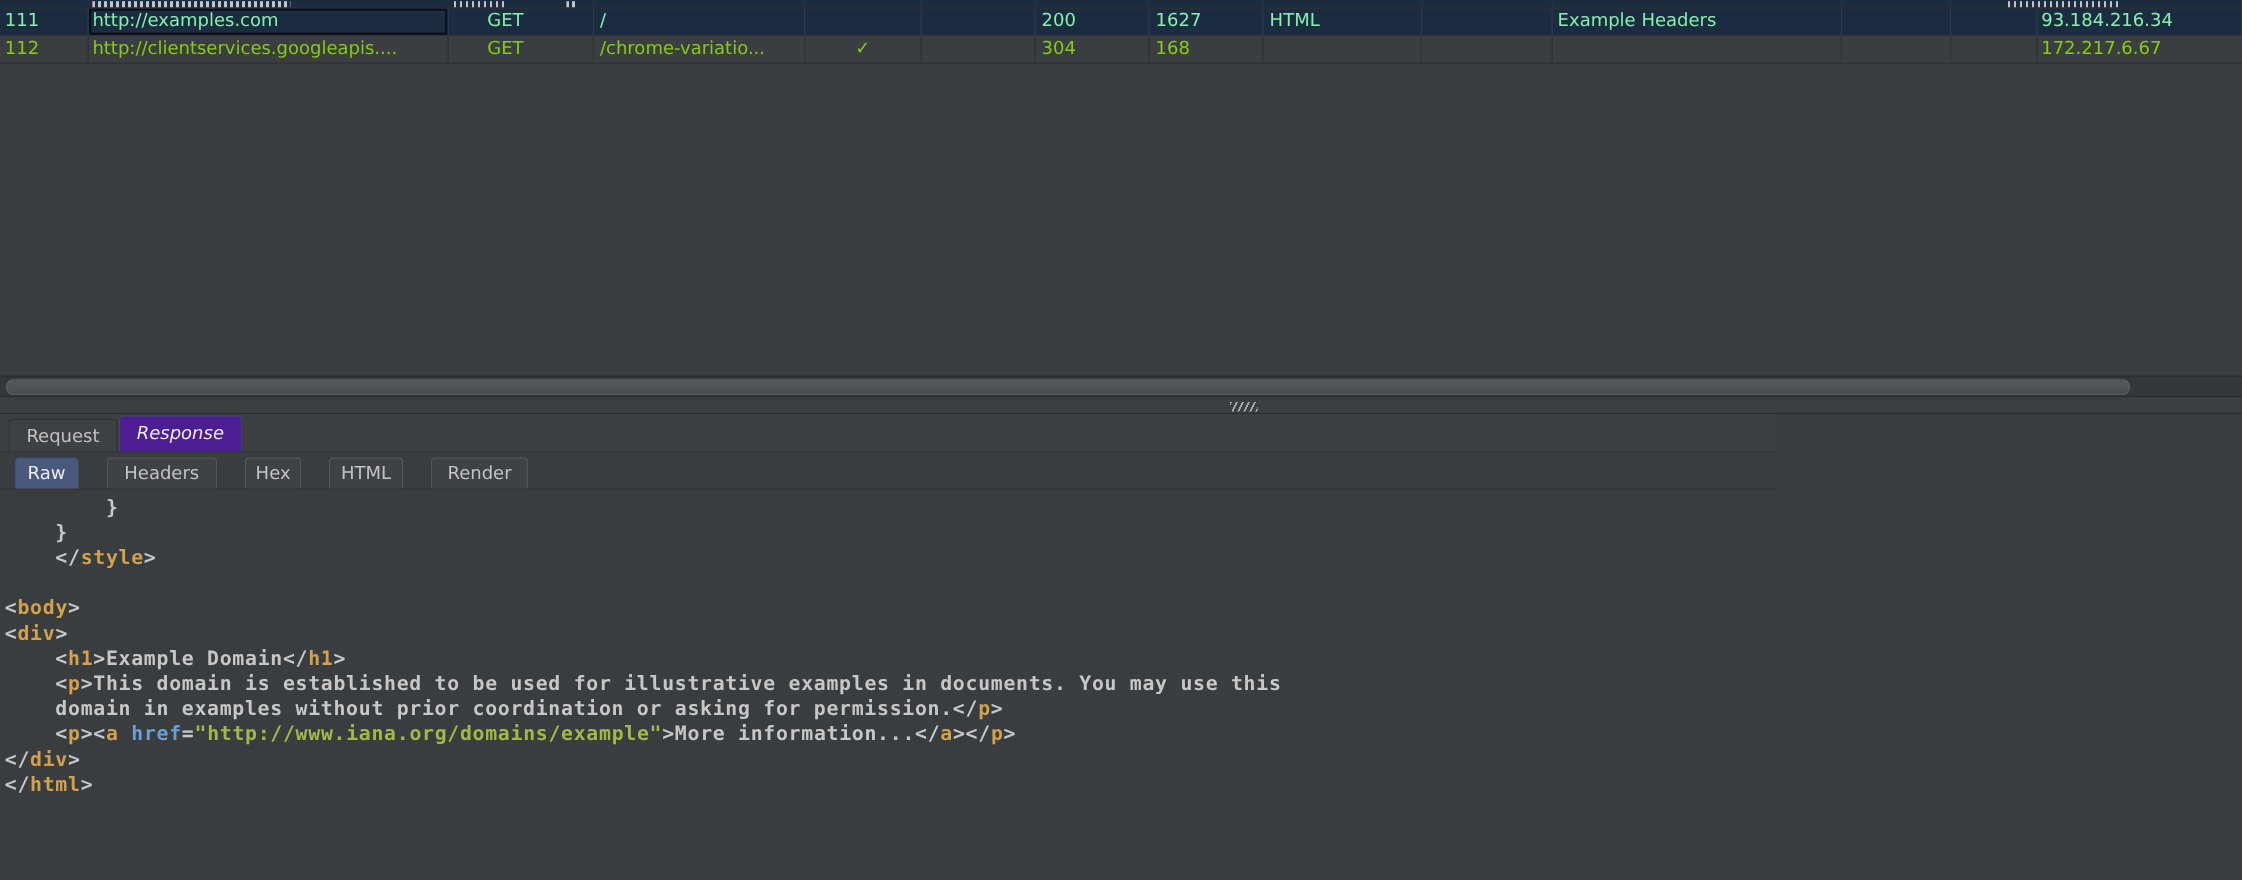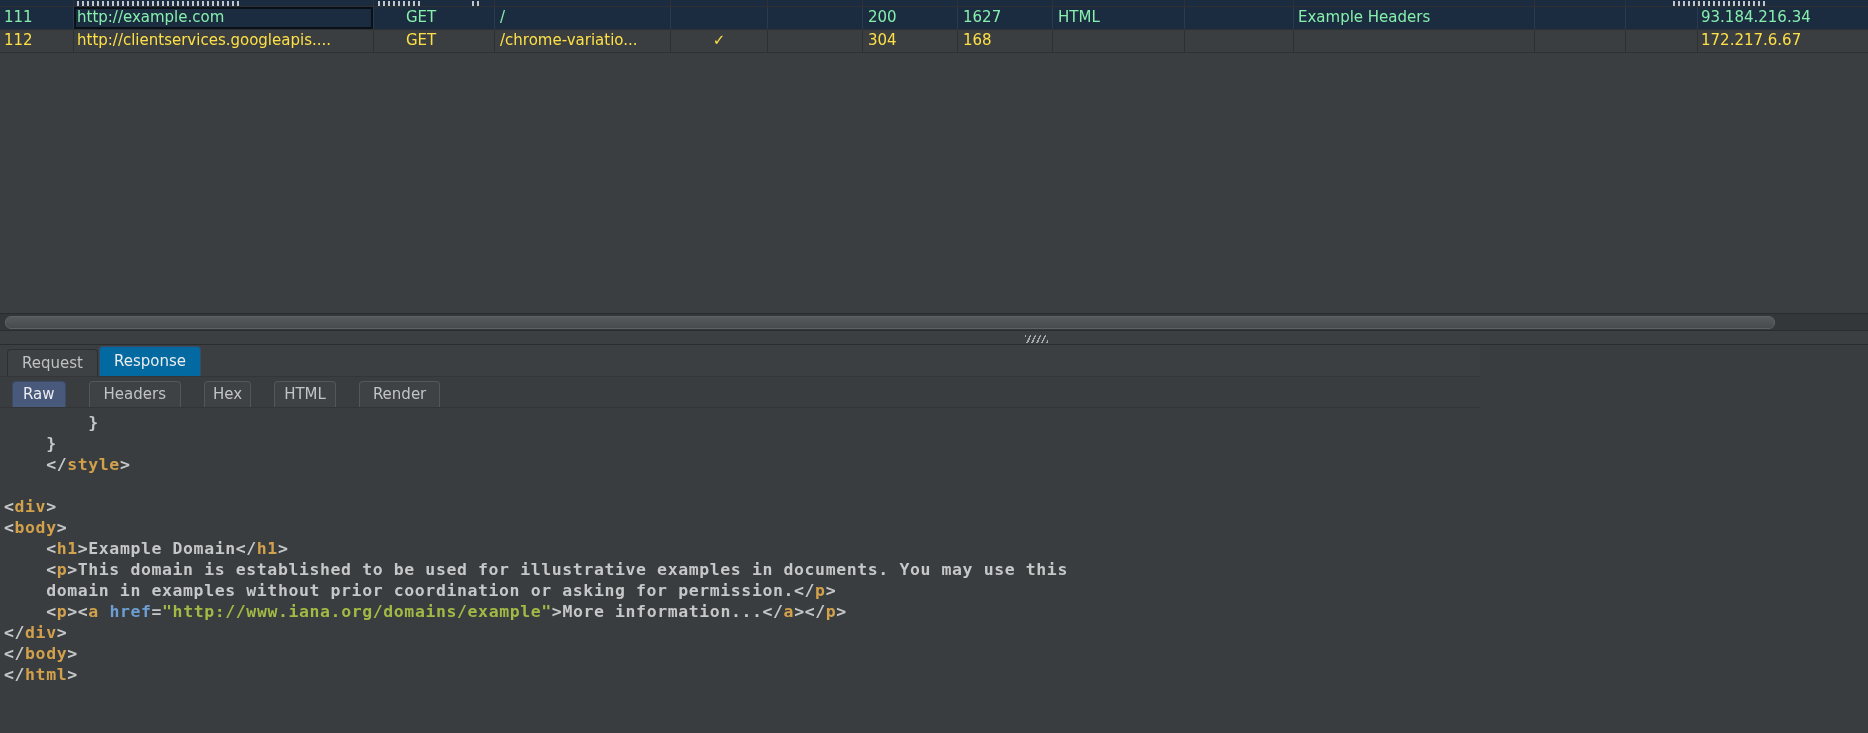--- a/index.html
+++ b/index.html
@@ -2,21 +2,21 @@
 <html><head>
 <meta charset="utf-8">
 <style>
   * { margin:0; padding:0; box-sizing:border-box; }
   html,body { width:1868px; height:733px; overflow:hidden; background:#3a3d3f;
               font-family:"DejaVu Sans","Liberation Sans",sans-serif; }
 
   
   .net-table { position:relative; width:1868px; height:313px; background:#3b3e40; overflow:hidden; }
   .row { display:flex; height:23px; border-bottom:1px solid #2e3032; background:#3b3e40;
-         font-size:15px; color:#fde047; }
+         font-size:15px; color:#84cc16; }
   .row.selected { background:#1c2c40; color:#86efac; }
   .row.partial  { height:7px; background:#1c2c40; position:relative; }
   .cell { height:100%; border-right:1px solid #2e3032; line-height:21px;
           overflow:hidden; white-space:nowrap; flex:0 0 auto; }
   .row.selected .cell { border-right-color:#2a3a50; }
   .c0{width:74px;padding-left:4px;} .c1{width:300px;padding-left:3px;}
   .c2{width:93px;padding-left:4px;margin-left:28px;} .c3{width:176px;padding-left:5px;}
   .c4{width:97px;text-align:center;} .c5{width:95px;}
   .c6{width:95px;padding-left:5px;} .c7{width:95px;padding-left:5px;}
   .c8{width:132px;padding-left:5px;} .c9{width:109px;}
@@ -43,22 +43,22 @@
   .splitter .grip { position:absolute; left:1025px; top:4px; width:23px; height:8px;
                     background:repeating-linear-gradient(115deg, #a6a8aa 0 1.5px, transparent 1.5px 4.5px); }
 
   
   .bottom { width:1480px; height:388px; background:#3a3d3f; display:flex; flex-direction:column; }
   .tabbar { height:32px; padding:3px 0 0 7px; background:#3c3f41;
             border-bottom:1px solid #333537; display:flex; align-items:flex-end; }
   .tab { height:27px; line-height:26px; padding:0 14px; margin-right:1px;
          font-size:15px; color:#c0c1c3; background:#3e4143;
          border:1px solid #2d2f31; border-bottom:none; border-radius:4px 4px 0 0; }
-  .tab.sel { background:#0369a1; color:#eceded; height:30px; line-height:29px;
-             border-color:#3c4a66; }
+  .tab.sel { background:#4c1d95; color:#eceded; height:30px; line-height:29px;
+             border-color:#3c4a66;font-style:italic; }
   .subbar { height:31px; padding:3px 0 0 12px; background:#3a3d3f;
             border-bottom:1px solid #323436; display:flex; align-items:flex-end; }
   .subtab { height:26px; line-height:25px; padding:0 14px; margin-right:23px;
             font-size:15px; color:#c2c3c5; background:#3f4244;
             border:1px solid #545759; border-bottom:none; border-radius:4px 4px 0 0; }
   .subtab.sel { background:#48597c; color:#eceded; border-color:#3c4a66; }
   .st-raw{padding:0 10px;} .st-hex{padding:0 8px;} .st-html{padding:0 9px;} .st-render{padding:0 13px;}
 
   
   .code { flex:1 1 auto; padding:4px 0 0 4px; overflow:hidden;
@@ -91,21 +91,21 @@
       <div class="cell c13"></div>
     <div class="cell c14"></div>
     <div class="frag f-host"></div>
     <div class="frag f-method"></div>
     <div class="frag f-path"></div>
     <div class="frag f-ip"></div>
   </div>
   <div id="rows">
       <div class="row selected">
         <div class="cell c0">111</div>
-        <div class="cell c1 focused">http://example.com</div>
+        <div class="cell c1 focused">http://examples.com</div>
         <div class="cell c2">GET</div>
         <div class="cell c3">/</div>
         <div class="cell c4"></div>
         <div class="cell c5"></div>
         <div class="cell c6">200</div>
         <div class="cell c7">1627</div>
         <div class="cell c8">HTML</div>
         <div class="cell c9"></div>
         <div class="cell c10">Example Headers</div>
         <div class="cell c11"></div>
@@ -151,23 +151,22 @@
       <div class="subtab st-headers">Headers</div>
       <div class="subtab st-hex">Hex</div>
       <div class="subtab st-html">HTML</div>
       <div class="subtab st-render">Render</div>
     </div>
   <div class="code" id="code">
       <div class="line"><span class="seg-p">        }</span></div>
       <div class="line"><span class="seg-p">    }</span></div>
       <div class="line"><span class="seg-p">    &lt;/</span><span class="seg-tag">style</span><span class="seg-p">&gt;</span></div>
       <div class="line">&nbsp;</div>
+      <div class="line"><span class="seg-p">&lt;</span><span class="seg-tag">body</span><span class="seg-p">&gt;</span></div>
       <div class="line"><span class="seg-p">&lt;</span><span class="seg-tag">div</span><span class="seg-p">&gt;</span></div>
-      <div class="line"><span class="seg-p">&lt;</span><span class="seg-tag">body</span><span class="seg-p">&gt;</span></div>
       <div class="line"><span class="seg-p">    &lt;</span><span class="seg-tag">h1</span><span class="seg-p">&gt;Example Domain&lt;/</span><span class="seg-tag">h1</span><span class="seg-p">&gt;</span></div>
       <div class="line"><span class="seg-p">    &lt;</span><span class="seg-tag">p</span><span class="seg-p">&gt;This domain is established to be used for illustrative examples in documents. You may use this</span></div>
       <div class="line"><span class="seg-p">    domain in examples without prior coordination or asking for permission.&lt;/</span><span class="seg-tag">p</span><span class="seg-p">&gt;</span></div>
       <div class="line"><span class="seg-p">    &lt;</span><span class="seg-tag">p</span><span class="seg-p">&gt;&lt;</span><span class="seg-tag">a</span><span class="seg-p"> </span><span class="seg-attr">href</span><span class="seg-p">=</span><span class="seg-str">"http://www.iana.org/domains/example"</span><span class="seg-p">&gt;More information...&lt;/</span><span class="seg-tag">a</span><span class="seg-p">&gt;&lt;/</span><span class="seg-tag">p</span><span class="seg-p">&gt;</span></div>
       <div class="line"><span class="seg-p">&lt;/</span><span class="seg-tag">div</span><span class="seg-p">&gt;</span></div>
-      <div class="line"><span class="seg-p">&lt;/</span><span class="seg-tag">body</span><span class="seg-p">&gt;</span></div>
       <div class="line"><span class="seg-p">&lt;/</span><span class="seg-tag">html</span><span class="seg-p">&gt;</span></div>
     </div>
 </div>
 
 </body></html>

